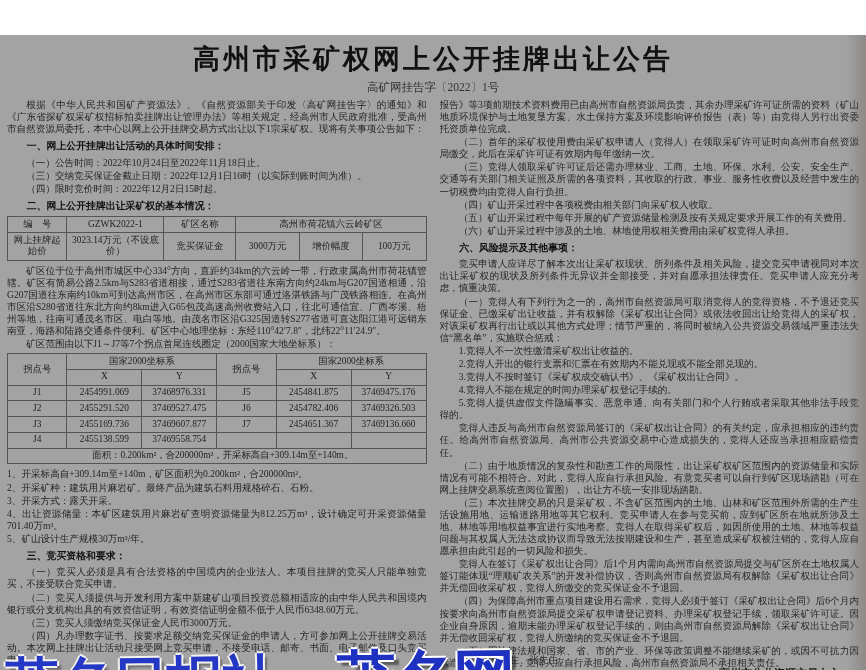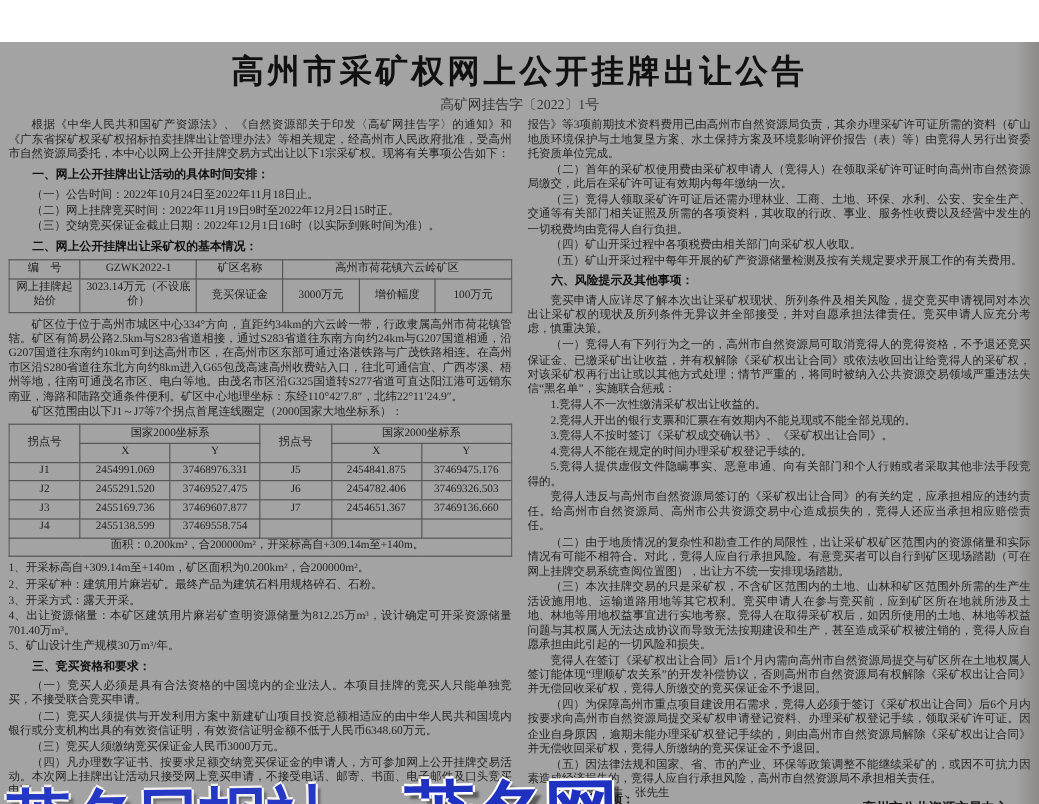--- a/index.html
+++ b/index.html
@@ -80,22 +80,22 @@
   <h1 class="doc-title">高州市采矿权网上公开挂牌出让公告</h1>
   <div class="doc-num">高矿网挂告字〔2022〕1号</div>
 
   <div class="cols">
 
     <div class="col">
       <p class="p">根据《中华人民共和国矿产资源法》、《自然资源部关于印发〈高矿网挂告字〉的通知》和《广东省探矿权采矿权招标拍卖挂牌出让管理办法》等相关规定，经高州市人民政府批准，受高州市自然资源局委托，本中心以网上公开挂牌交易方式出让以下1宗采矿权。现将有关事项公告如下：</p>
 
       <p class="h">一、网上公开挂牌出让活动的具体时间安排：</p>
       <p class="p">（一）公告时间：2022年10月24日至2022年11月18日止。</p>
-      <p class="p">（二）网上挂牌竞买时间：2022年11月19日9时至2022年12月2日15时正。</p>
       <p class="p">（三）交纳竞买保证金截止日期：2022年12月1日16时（以实际到账时间为准）。</p>
+      <p class="p">（四）限时竞价时间：2022年12月2日15时起。</p>
 
       <p class="h">二、网上公开挂牌出让采矿权的基本情况：</p>
 
       <table class="tbl">
         <tbody>
             <tr>
           <td style="width:13%">编　号</td>
           <td style="width:22%">GZWK2022-1</td>
           <td style="width:16%">矿区名称</td>
           <td colspan="3">高州市荷花镇六云岭矿区</td>
@@ -179,20 +179,21 @@
       <p class="p">（四）凡办理数字证书、按要求足额交纳竞买保证金的申请人，方可参加网上公开挂牌交易活动。本次网上挂牌出让活动只接受网上竞买申请，不接受电话、邮寄、书面、电子邮件及口头竞买申请。</p>
 
     </div>
 
     <div class="col">
       <p class="p0">报告》等3项前期技术资料费用已由高州市自然资源局负责，其余办理采矿许可证所需的资料（矿山地质环境保护与土地复垦方案、水土保持方案及环境影响评价报告（表）等）由竞得人另行出资委托资质单位完成。</p>
       <p class="p">（二）首年的采矿权使用费由采矿权申请人（竞得人）在领取采矿许可证时向高州市自然资源局缴交，此后在采矿许可证有效期内每年缴纳一次。</p>
       <p class="p">（三）竞得人领取采矿许可证后还需办理林业、工商、土地、环保、水利、公安、安全生产、交通等有关部门相关证照及所需的各项资料，其收取的行政、事业、服务性收费以及经营中发生的一切税费均由竞得人自行负担。</p>
       <p class="p">（四）矿山开采过程中各项税费由相关部门向采矿权人收取。</p>
       <p class="p">（五）矿山开采过程中每年开展的矿产资源储量检测及按有关规定要求开展工作的有关费用。</p>
+      <p class="p">（六）矿山开采过程中涉及的土地、林地使用权相关费用由采矿权竞得人承担。</p>
 
       <p class="h">六、风险提示及其他事项：</p>
       <p class="p">竞买申请人应详尽了解本次出让采矿权现状、所列条件及相关风险，提交竞买申请视同对本次出让采矿权的现状及所列条件无异议并全部接受，并对自愿承担法律责任。竞买申请人应充分考虑，慎重决策。</p>
       <p class="p">（一）竞得人有下列行为之一的，高州市自然资源局可取消竞得人的竞得资格，不予退还竞买保证金、已缴采矿出让收益，并有权解除《采矿权出让合同》或依法收回出让给竞得人的采矿权，对该采矿权再行出让或以其他方式处理；情节严重的，将同时被纳入公共资源交易领域严重违法失信“黑名单”，实施联合惩戒：</p>
       <p class="ind">1.竞得人不一次性缴清采矿权出让收益的。</p>
       <p class="ind">2.竞得人开出的银行支票和汇票在有效期内不能兑现或不能全部兑现的。</p>
       <p class="ind">3.竞得人不按时签订《采矿权成交确认书》、《采矿权出让合同》。</p>
       <p class="ind">4.竞得人不能在规定的时间办理采矿权登记手续的。</p>
       <p class="ind">5.竞得人提供虚假文件隐瞒事实、恶意串通、向有关部门和个人行贿或者采取其他非法手段竞得的。</p>
       <p class="p">竞得人违反与高州市自然资源局签订的《采矿权出让合同》的有关约定，应承担相应的违约责任。给高州市自然资源局、高州市公共资源交易中心造成损失的，竞得人还应当承担相应赔偿责任。</p>

